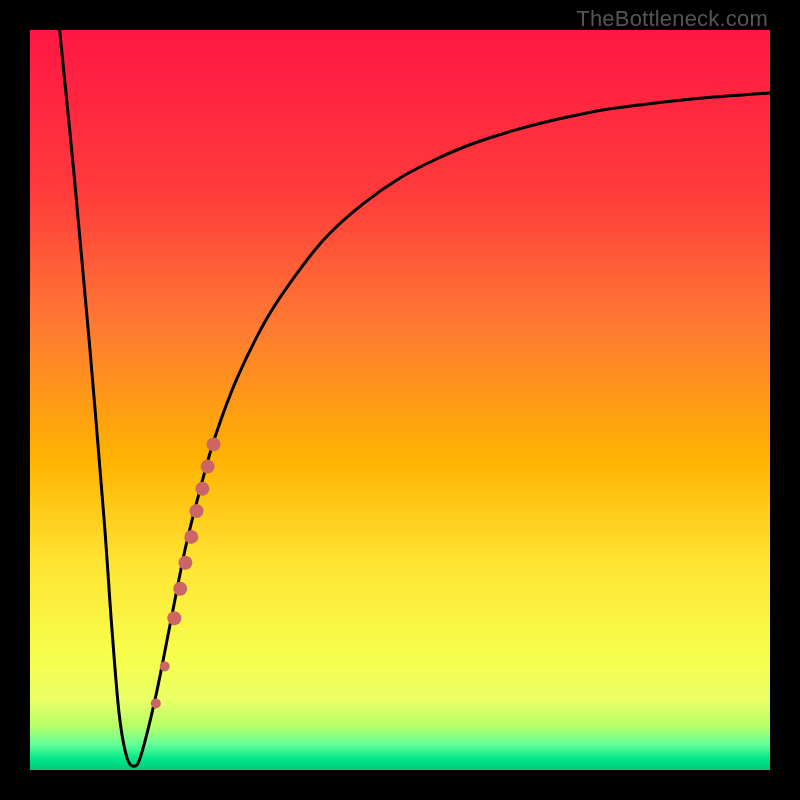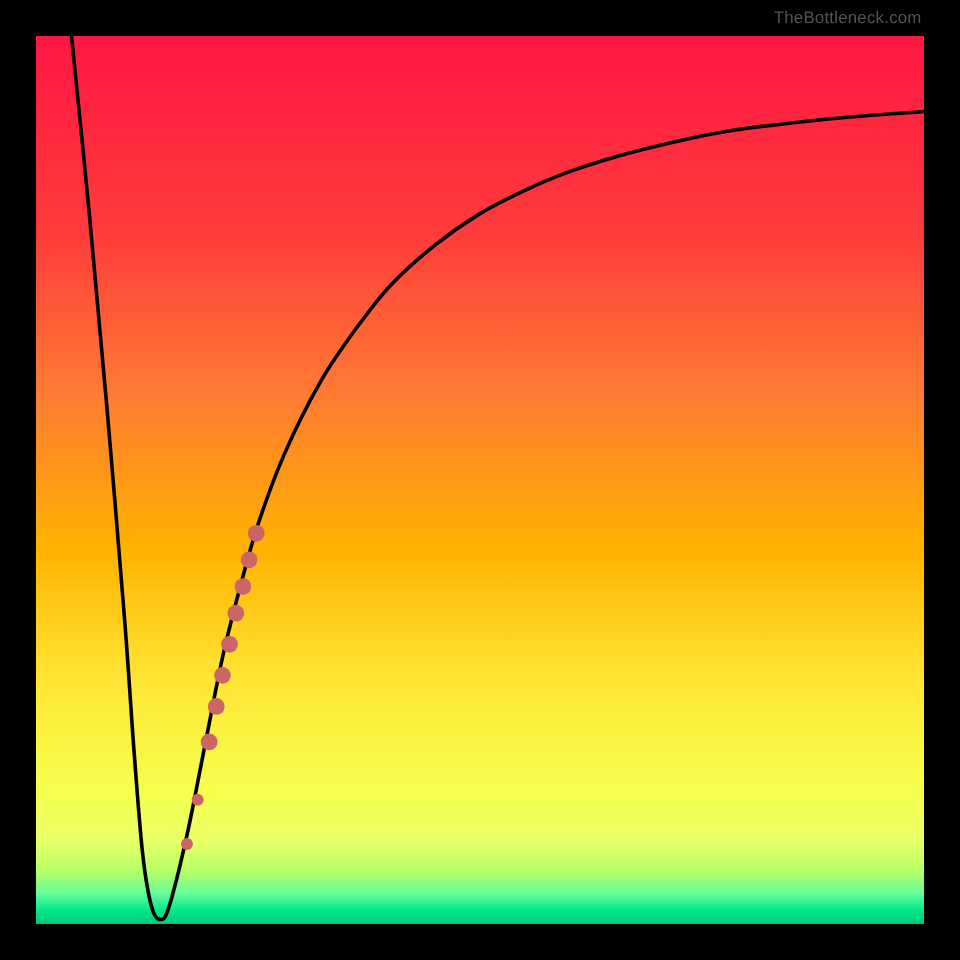--- a/index.html
+++ b/index.html
@@ -33,21 +33,21 @@
     position: absolute;
     inset: 0;
     width: 740px;
     height: 740px;
   }
   .watermark {
     position: absolute;
     top: 6px;
     right: 32px;
     color: #555;
-    font-size: 14px;
+    font-size: 22px;
     font-weight: 400;
     letter-spacing: 0.2px;
   }
 </style>
 </head>
 <body>
 
 <div class="frame">
   <div class="watermark">TheBottleneck.com</div>
 

